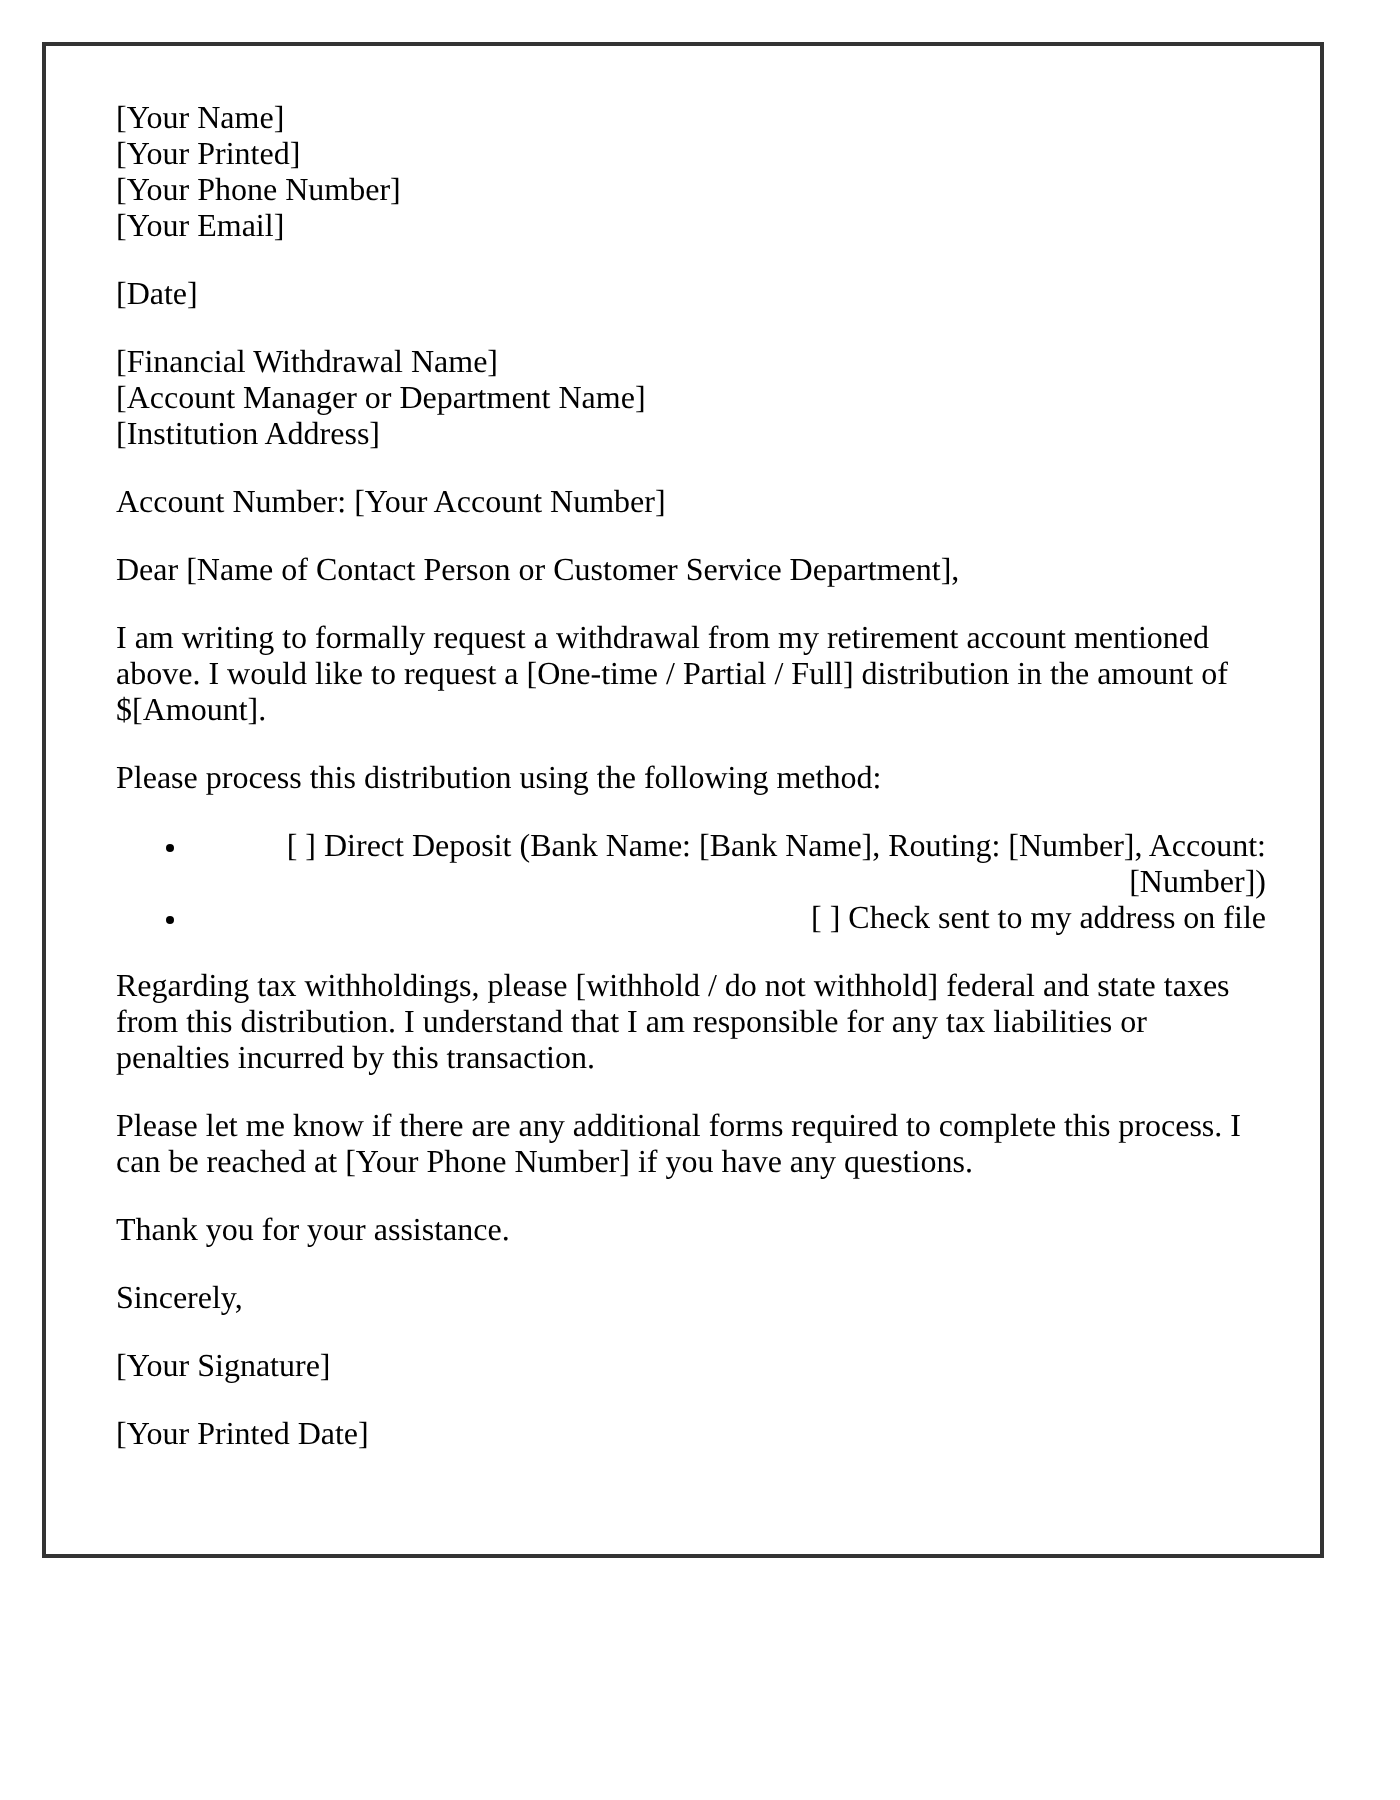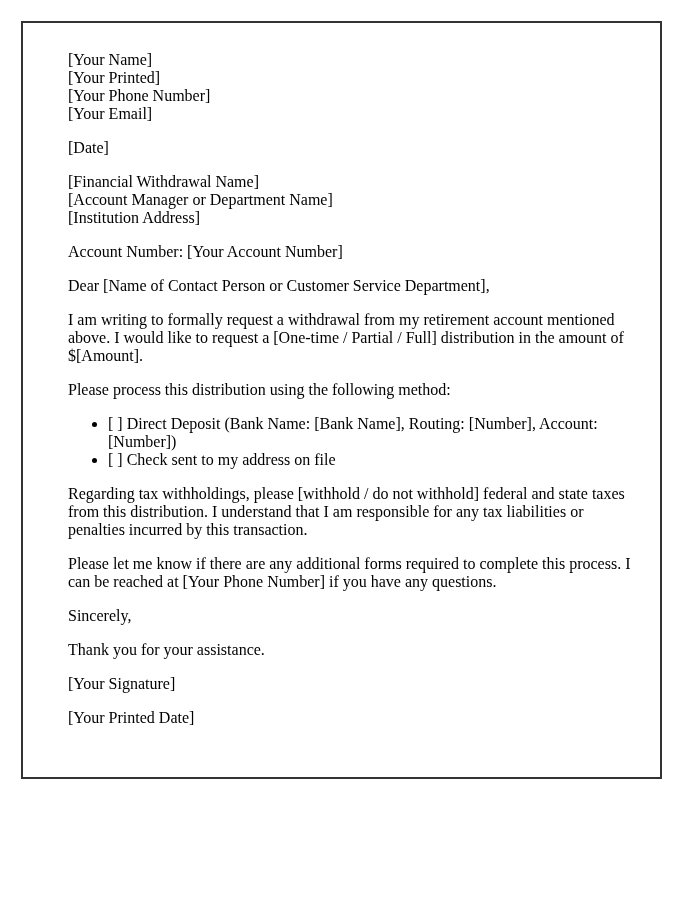--- a/index.html
+++ b/index.html
@@ -15,36 +15,37 @@
   }
   .page {
     position: absolute;
     left: 21px;
     top: 21px;
     width: 641px;
     height: 758px;
     box-sizing: border-box;
     border: 2px solid #333333;
     background: #ffffff;
-    padding: 12px 27px 20px 45px;
+    padding: 12px 27px 20px 35px;
     color: #000000;
     font-size: 16px;
     line-height: 18px;
     overflow: hidden;
   }
   .para {
     margin: 16px 0;
   }
   .para div {
     margin: 0;
   }
   ul.method-list {
     margin: 16px 0;
     padding-left: 40px;
     list-style-type: disc;
+    text-align: right;
   }
   ul.method-list li {
     margin: 0;
     padding: 0;
   }
 </style>
 </head>
 <body>
 
 <div class="page">
@@ -76,21 +77,21 @@
 
   <ul class="method-list">
     <li>[ ] Direct Deposit (Bank Name: [Bank Name], Routing: [Number], Account: [Number])</li>
     <li>[ ] Check sent to my address on file</li>
   </ul>
 
   <div class="para">Regarding tax withholdings, please [withhold / do not withhold] federal and state taxes from this distribution. I understand that I am responsible for any tax liabilities or penalties incurred by this transaction.</div>
 
   <div class="para">Please let me know if there are any additional forms required to complete this process. I can be reached at [Your Phone Number] if you have any questions.</div>
 
+  <div class="para">Thank you for your assistance.</div>
+
   <div class="para">Sincerely,</div>
-
-  <div class="para">Thank you for your assistance.</div>
 
   <div class="para">[Your Signature]</div>
 
   <div class="para">[Your Printed Date]</div>
 
 </div>
 
 </body></html>

